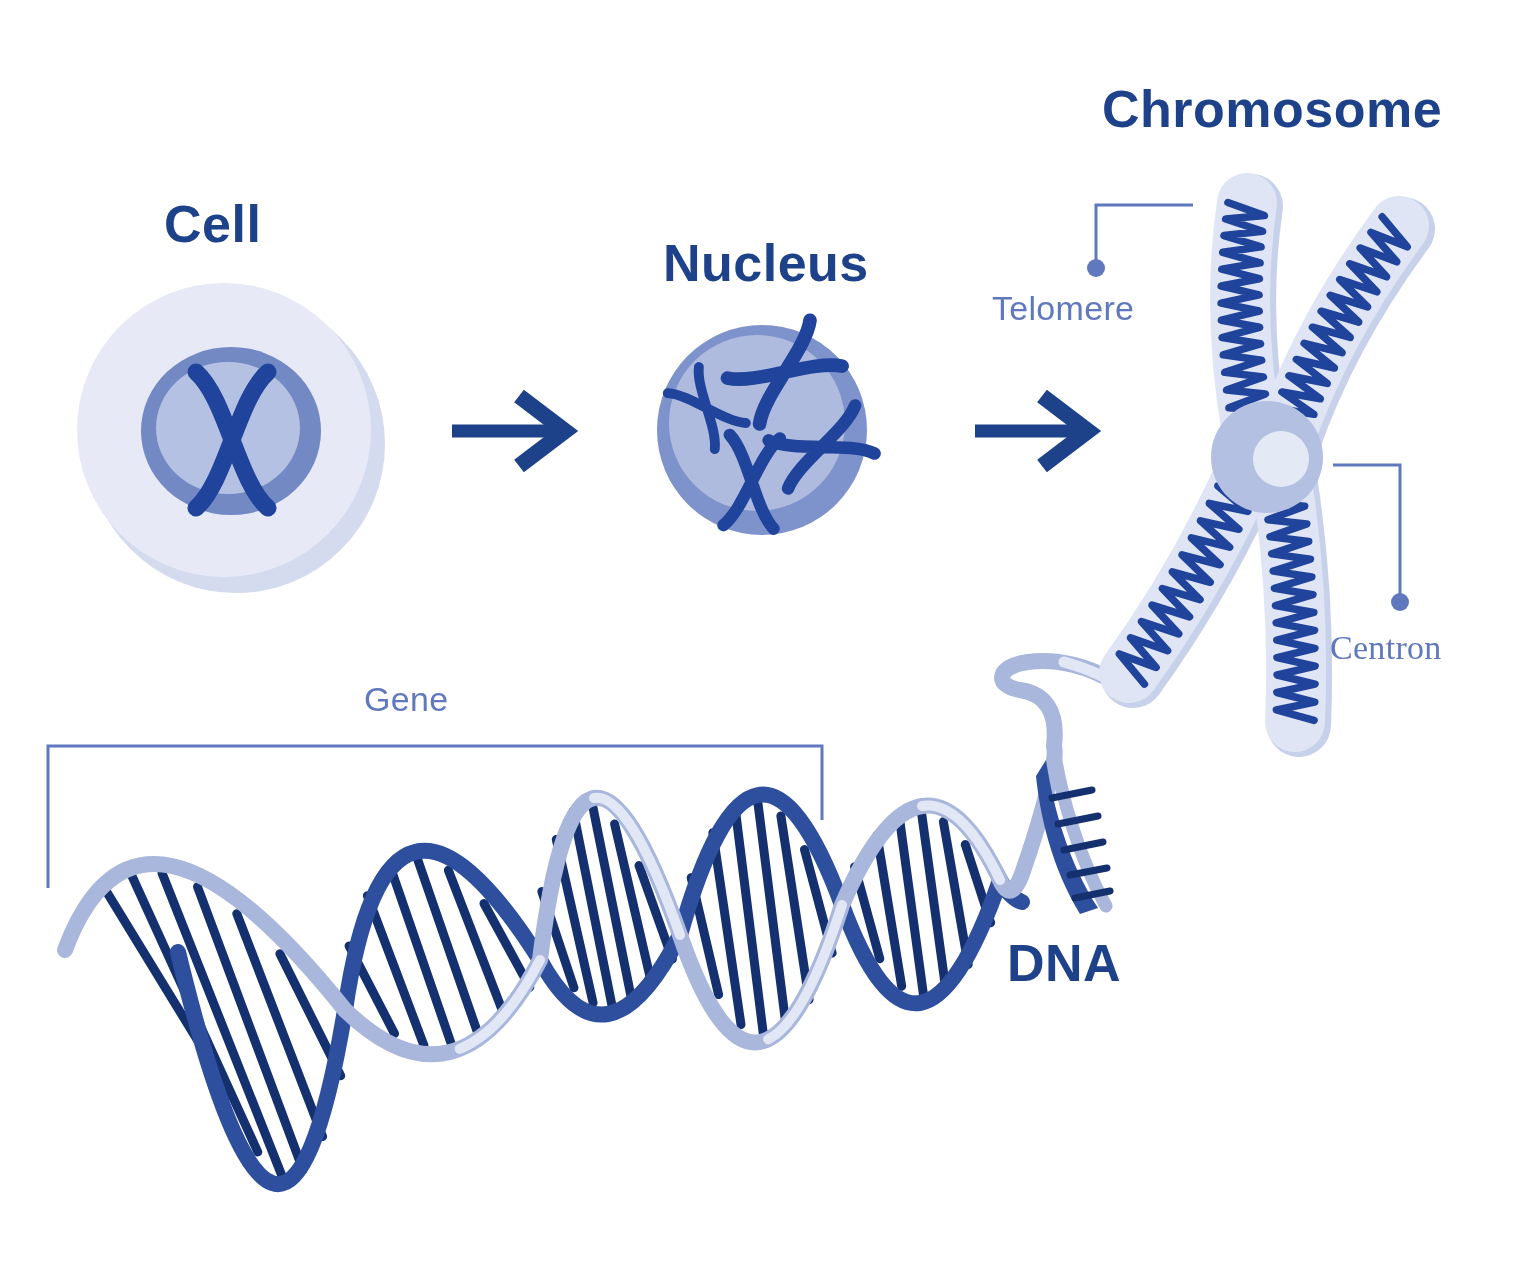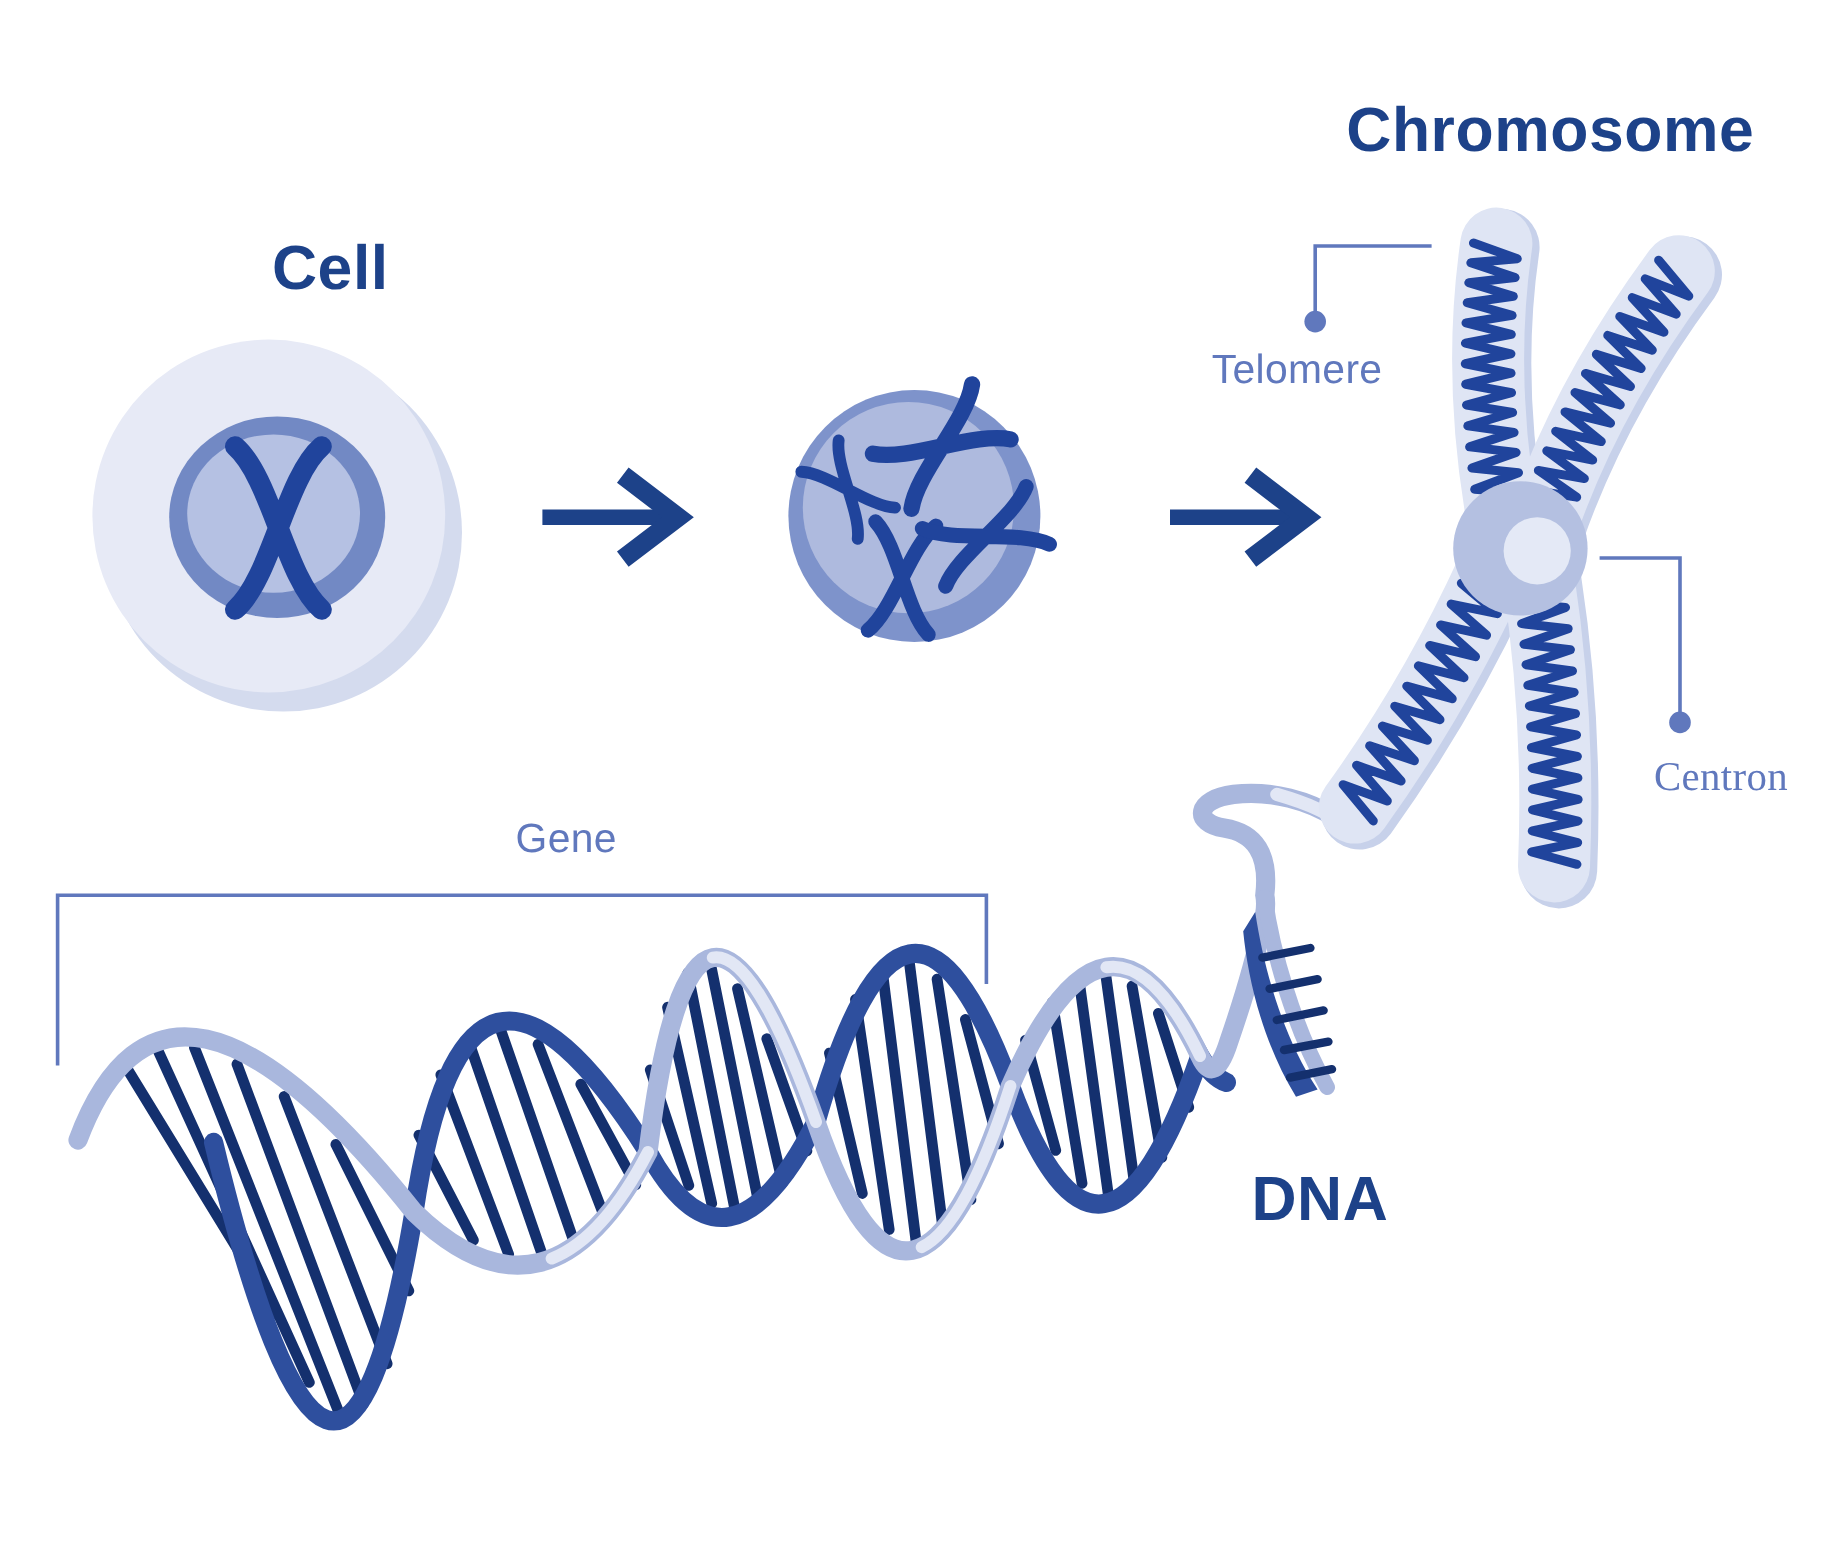--- a/index.html
+++ b/index.html
@@ -6,27 +6,27 @@
     --title-text:#1d4289; --annotation-text:#6078bd; --arrow:#1d4289; --coil:#20449c;
     --dna-dark:#2e4f9e; --dna-light:#a9b7dd; --dna-highlight:#e2e7f5; --dna-rung:#14306e;
     --cell-membrane:#e7eaf6; --cell-shadow:#d4dbee; --cell-ring:#7289c4; --cell-inner:#b5c1e3;
     --nucleus-ring:#7e93cb; --nucleus-fill:#aebade; --arm:#dfe5f4; --arm-shade:#c7d1ea;
     --centromere-outer:#b4c0e1; --centromere-inner:#e4e9f6; --background:#ffffff;
   }
   html,body{margin:0;padding:0;}
   body{background:var(--background);font-family:"Liberation Sans",sans-serif;}
   .stage{position:relative;width:1521px;height:1287px;background:var(--background);overflow:hidden;}
   .stage svg{position:absolute;left:0;top:0;}
-  .label{position:absolute;text-align:right;line-height:1.05;user-select:none;}
+  .label{position:absolute;text-align:left;line-height:1.05;user-select:none;}
   .title{font-size:52px;font-weight:bold;color:var(--title-text);letter-spacing:0.5px;}
   .small{font-size:34px;font-weight:normal;color:var(--annotation-text);letter-spacing:0.3px;}
   #lbl-cell{left:164px;top:197px;width:160px;}
   #lbl-nucleus{left:663px;top:236px;width:200px;}
   #lbl-chromosome{left:1102px;top:82px;width:360px;}
-  #lbl-dna{left:1007px;top:973px;width:150px;}
+  #lbl-dna{left:1007px;top:936px;width:150px;}
   #lbl-telomere{left:992px;top:291px;width:160px;}
   #lbl-centron{left:1330px;top:630px;width:160px;font-family:Liberation Serif, serif;}
   #lbl-gene{left:364px;top:682px;width:150px;}
   .strand-light{stroke:var(--dna-light);stroke-width:16;fill:none;stroke-linecap:round;}
   .strand-dark{stroke:var(--dna-dark);stroke-width:16;fill:none;stroke-linecap:round;}
   .strand-highlight{stroke:var(--dna-highlight);stroke-width:10;fill:none;stroke-linecap:round;}
   .rungs{stroke:var(--dna-rung);stroke-width:9;fill:none;stroke-linecap:round;}
   .coil{stroke:var(--coil);stroke-width:7.5;fill:none;stroke-linecap:round;stroke-linejoin:round;}
   .arm-shadow{stroke:var(--arm-shade);stroke-width:64;fill:none;stroke-linecap:round;}
   .arm-main{stroke:var(--arm);stroke-width:60;fill:none;stroke-linecap:round;}
@@ -112,18 +112,19 @@
       <path class="callout" d="M1193,205 L1096,205 L1096,260"></path>
       <circle class="callout-dot" cx="1096" cy="268" r="9"></circle>
     </g>
     <g>
       <path class="callout" d="M1333,465 L1400,465 L1400,594"></path>
       <circle class="callout-dot" cx="1400" cy="602" r="9"></circle>
     </g>
   </svg>
 
   <div class="label title" id="lbl-cell">Cell</div>
+  <div class="label title" id="lbl-nucleus">Nucleus</div>
   <div class="label title" id="lbl-chromosome">Chromosome</div>
   <div class="label title" id="lbl-dna">DNA</div>
   <div class="label small" id="lbl-telomere">Telomere</div>
   <div class="label small" id="lbl-centron">Centron</div>
   <div class="label small" id="lbl-gene">Gene</div>
 </div>
 
 </body></html>

